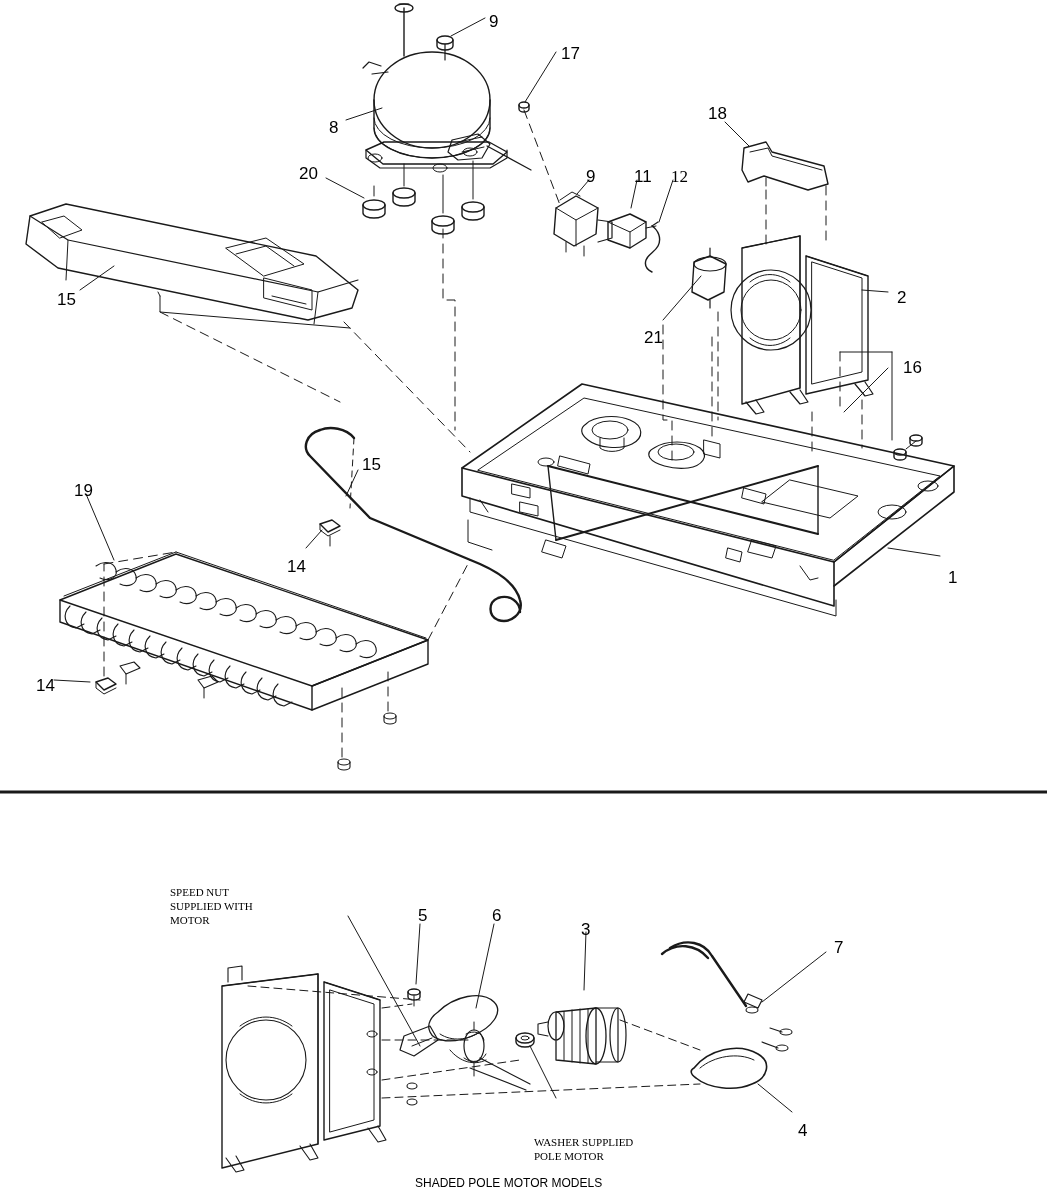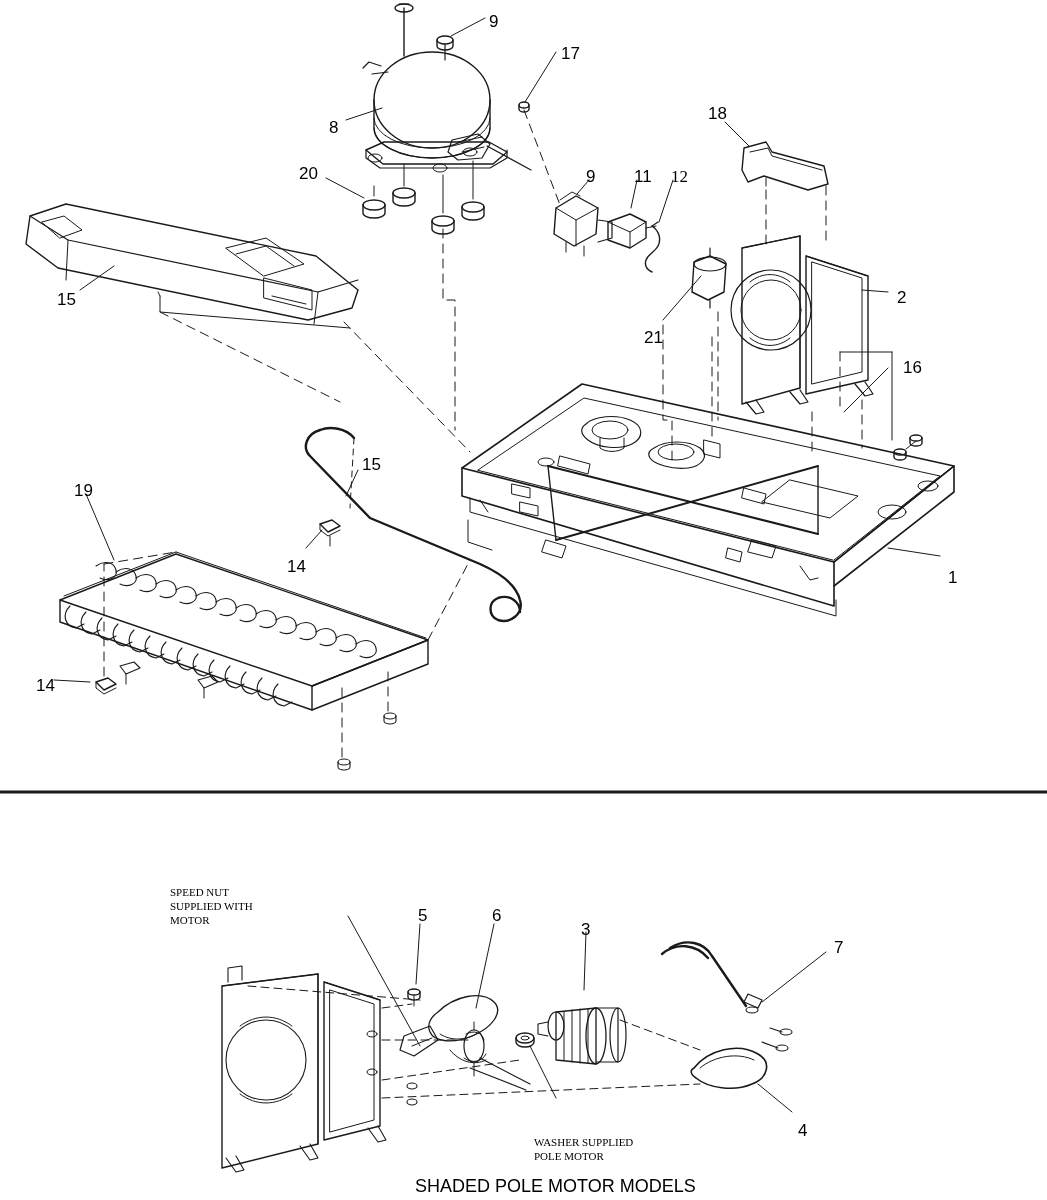--- a/index.html
+++ b/index.html
@@ -38,21 +38,21 @@
     position: absolute;
     font-family: Liberation Serif, serif;
     font-size: 11px;
     color: #000000;
     white-space: nowrap;
     line-height: 1.25;
   }
   .caption {
     position: absolute;
     font-family: "Liberation Sans", sans-serif;
-    font-size: 18px;
+    font-size: 12px;
     color: #000000;
     white-space: nowrap;
   }
 </style>
 </head>
 <body>
 
 <div id="sheet">
 
   <svg class="art" viewBox="0 0 1047 1200" fill="none" stroke="#1a1a1a" stroke-width="1.4" stroke-linecap="round" stroke-linejoin="round">

